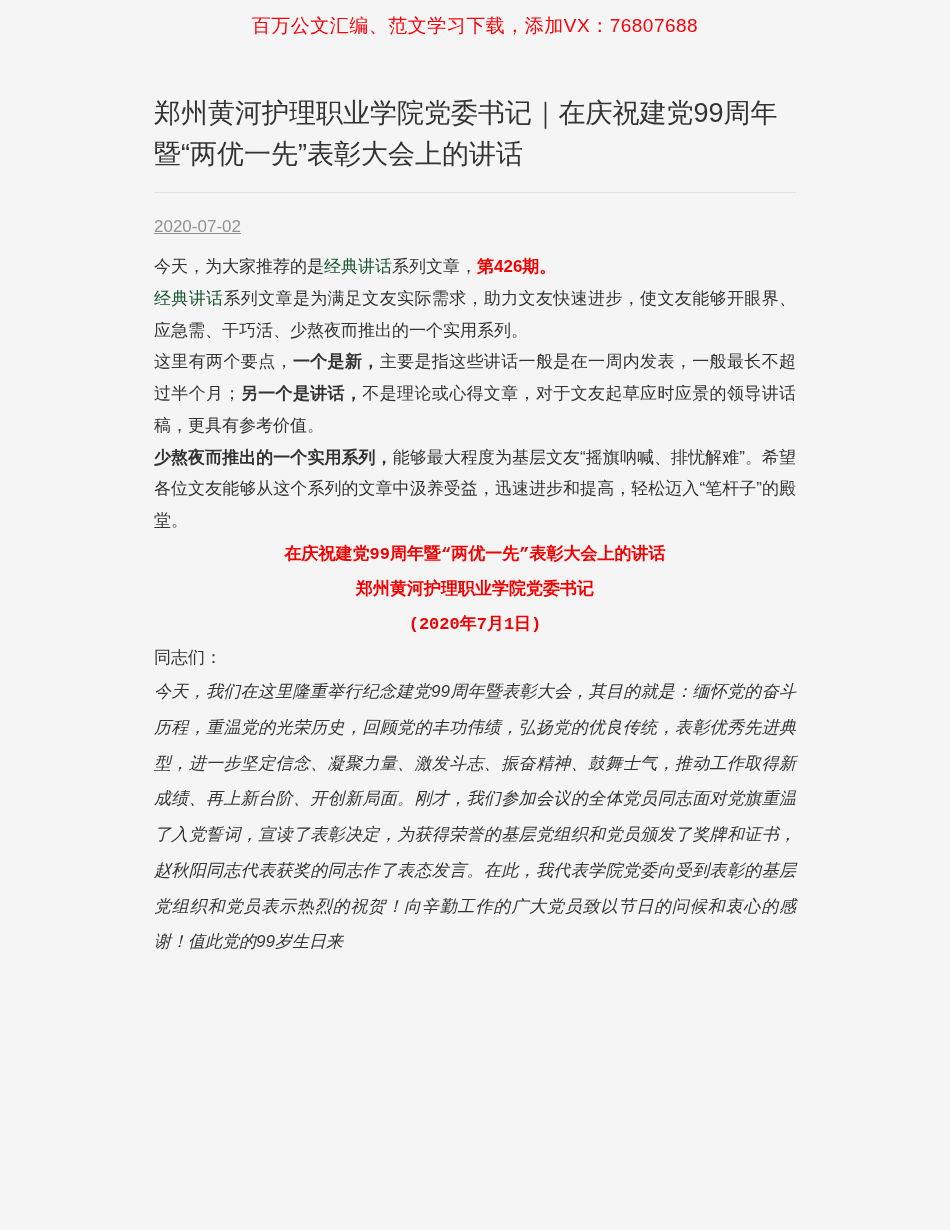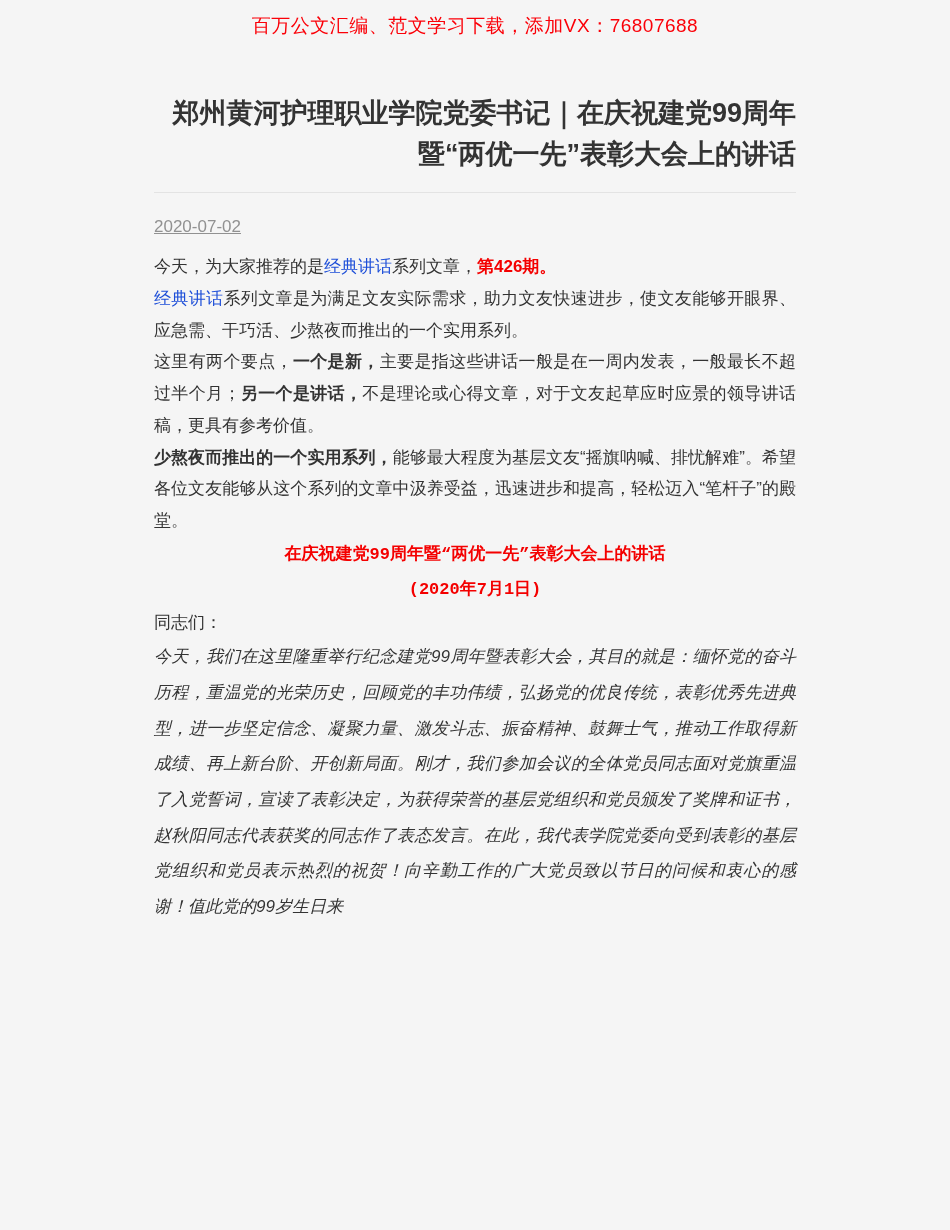--- a/index.html
+++ b/index.html
@@ -21,25 +21,24 @@
     font-size: 19px;
     letter-spacing: 0.5px;
     margin-bottom: 54px;
   }
   .content {
     width: 642px;
     margin: 0 auto;
   }
   .title {
     font-size: 27px;
-    font-weight: 700;
+    font-weight: 400;
     color: #333333;
     line-height: 1.5;
     margin: 0 0 18px 0;
-    text-align: right;
   }
   .divider {
     border: none;
     border-top: 1px solid #e3e3e3;
     margin: 0 0 24px 0;
   }
   .date {
     color: #919191;
     font-size: 17px;
     margin-bottom: 14px;
@@ -68,21 +67,21 @@
     margin-top: 32px;
   }
   .p-body {
     font-size: 17px;
     color: #333333;
     line-height: 2.1;
     text-align: justify;
     margin-top: 40px;
     font-style: italic;
   }
-  .seg-term { color: #1d4ed8; }
+  .seg-term { color: #14532d; }
   .seg-bold { font-weight: 700; }
   .seg-red-bold { color: #f40000; font-weight: 700; }
 </style>
 </head>
 <body>
 
 <div class="page">
   <div class="banner">百万公文汇编、范文学习下载，添加VX：76807688</div>
 
   <div class="content">
@@ -91,18 +90,19 @@
     <hr class="divider">
 
     <div class="date">2020-07-02</div>
 
     <div id="article-body">
         <p class="p-intro"><span>今天，为大家推荐的是</span><span class="seg-term">经典讲话</span><span>系列文章，</span><span class="seg-red-bold">第426期。</span></p>
         <p class="p-intro"><span class="seg-term">经典讲话</span><span>系列文章是为满足文友实际需求，助力文友快速进步，使文友能够开眼界、应急需、干巧活、少熬夜而推出的一个实用系列。</span></p>
         <p class="p-intro"><span>这里有两个要点，</span><span class="seg-bold">一个是新，</span><span>主要是指这些讲话一般是在一周内发表，一般最长不超过半个月；</span><span class="seg-bold">另一个是讲话，</span><span>不是理论或心得文章，对于文友起草应时应景的领导讲话稿，更具有参考价值。</span></p>
         <p class="p-intro"><span class="seg-bold">少熬夜而推出的一个实用系列，</span><span>能够最大程度为基层文友“摇旗呐喊、排忧解难”。希望各位文友能够从这个系列的文章中汲养受益，迅速进步和提高，轻松迈入“笔杆子”的殿堂。</span></p>
         <p class="p-heading"><span>在庆祝建党99周年暨“两优一先”表彰大会上的讲话</span></p>
+        <p class="p-heading"><span>郑州黄河护理职业学院党委书记</span></p>
         <p class="p-heading"><span>(2020年7月1日)</span></p>
         <p class="p-salutation"><span>同志们：</span></p>
         <p class="p-body"><span>今天，我们在这里隆重举行纪念建党99周年暨表彰大会，其目的就是：缅怀党的奋斗历程，重温党的光荣历史，回顾党的丰功伟绩，弘扬党的优良传统，表彰优秀先进典型，进一步坚定信念、凝聚力量、激发斗志、振奋精神、鼓舞士气，推动工作取得新成绩、再上新台阶、开创新局面。刚才，我们参加会议的全体党员同志面对党旗重温了入党誓词，宣读了表彰决定，为获得荣誉的基层党组织和党员颁发了奖牌和证书，赵秋阳同志代表获奖的同志作了表态发言。在此，我代表学院党委向受到表彰的基层党组织和党员表示热烈的祝贺！向辛勤工作的广大党员致以节日的问候和衷心的感谢！值此党的99岁生日来</span></p>
       </div>
   </div>
 </div>
 
 </body></html>

